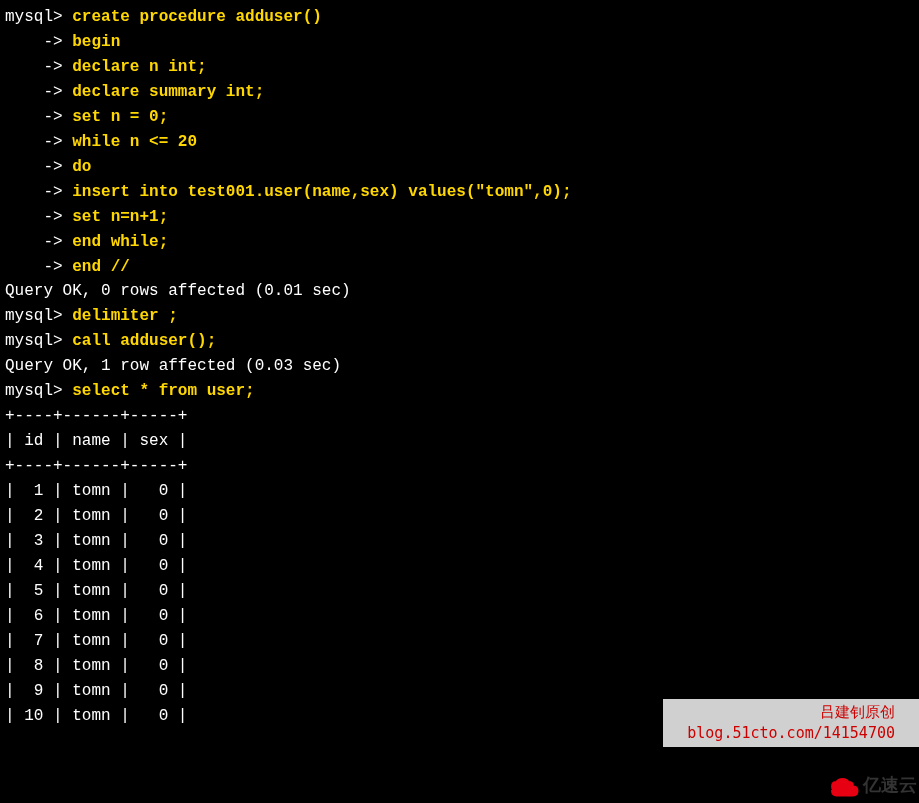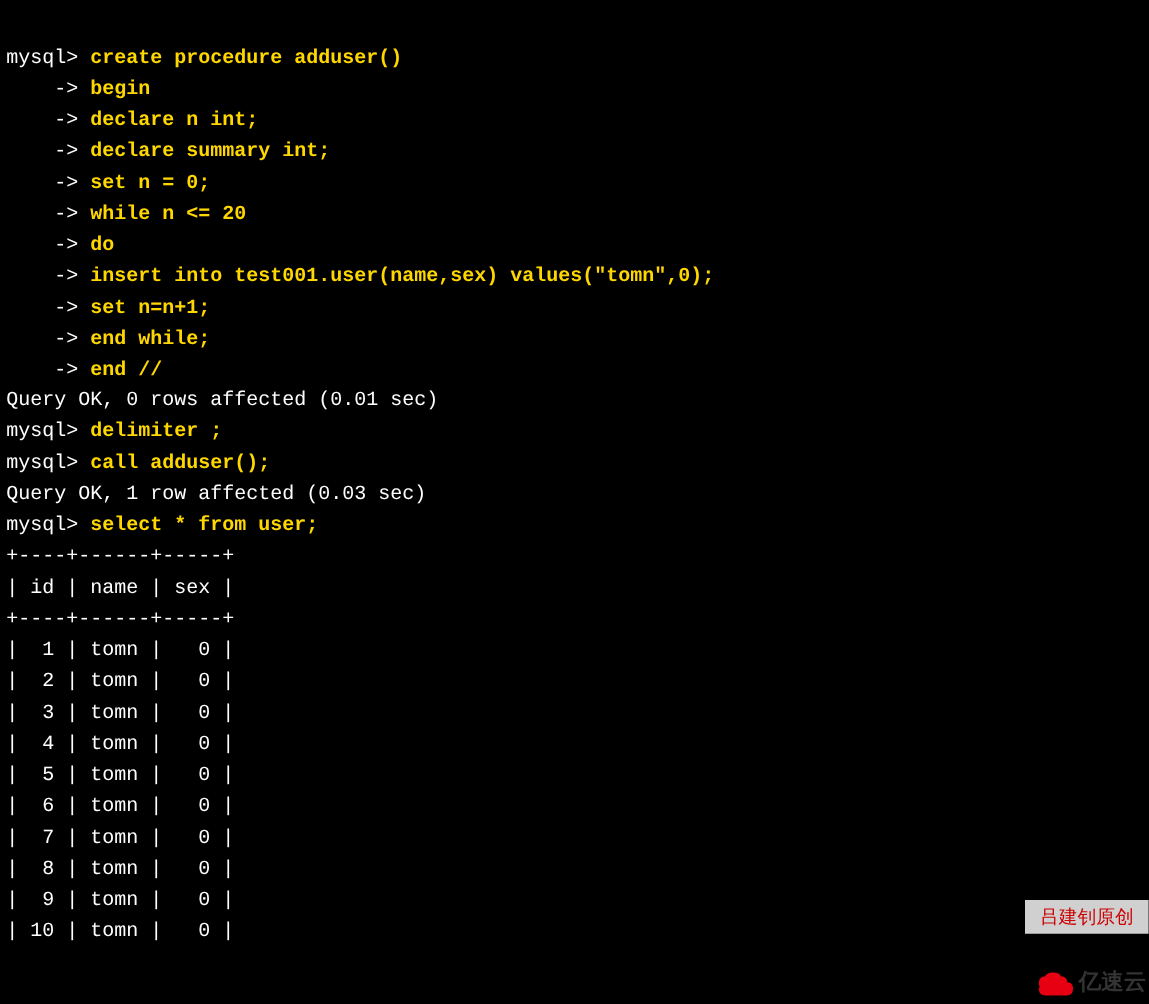--- a/index.html
+++ b/index.html
@@ -12,42 +12,41 @@
       line-height: 1.56;
       width: 919px;
       height: 803px;
       box-sizing: border-box;
       position: relative;
       overflow: hidden;
     }
     
     .terminal {
       white-space: pre;
-      margin-top: 29px;
     }
     
     .prompt {
       color: #ffffff;
     }
     
     .command {
       color: #ffd700;
       font-weight: bold;
     }
     
     .line {
       display: block;
     }
     
     .watermark1 {
       position: absolute;
       right: 0;
       bottom: 56px;
       background-color: rgba(244, 244, 244, 0.85);
-      padding: 3px 12px;
+      padding: 3px 24px;
       font-family: 'SimSun', monospace;
       font-size: 15px;
       text-align: right;
       line-height: 1.4;
     }
     
     .watermark1-title {
       color: #cc0000;
       display: block;
     }
@@ -84,20 +83,21 @@
       fill: #e60012;
     }
   </style>
 </head>
 <body>
 
 <div class="terminal"><span class="line"><span class="prompt">mysql&gt; </span><span class="command">create procedure adduser()</span></span><span class="line"><span class="prompt">    -&gt; </span><span class="command">begin</span></span><span class="line"><span class="prompt">    -&gt; </span><span class="command">declare n int;</span></span><span class="line"><span class="prompt">    -&gt; </span><span class="command">declare summary int;</span></span><span class="line"><span class="prompt">    -&gt; </span><span class="command">set n = 0;</span></span><span class="line"><span class="prompt">    -&gt; </span><span class="command">while n &lt;= 20</span></span><span class="line"><span class="prompt">    -&gt; </span><span class="command">do</span></span><span class="line"><span class="prompt">    -&gt; </span><span class="command">insert into test001.user(name,sex) values("tomn",0);</span></span><span class="line"><span class="prompt">    -&gt; </span><span class="command">set n=n+1;</span></span><span class="line"><span class="prompt">    -&gt; </span><span class="command">end while;</span></span><span class="line"><span class="prompt">    -&gt; </span><span class="command">end //</span></span><span class="line">Query OK, 0 rows affected (0.01 sec)</span><span class="line"></span><span class="line"><span class="prompt">mysql&gt; </span><span class="command">delimiter ;</span></span><span class="line"><span class="prompt">mysql&gt; </span><span class="command">call adduser();</span></span><span class="line">Query OK, 1 row affected (0.03 sec)</span><span class="line"></span><span class="line"><span class="prompt">mysql&gt; </span><span class="command">select * from user;</span></span><span class="line">+----+------+-----+</span><span class="line">| id | name | sex |</span><span class="line">+----+------+-----+</span><span class="line">|  1 | tomn |   0 |</span><span class="line">|  2 | tomn |   0 |</span><span class="line">|  3 | tomn |   0 |</span><span class="line">|  4 | tomn |   0 |</span><span class="line">|  5 | tomn |   0 |</span><span class="line">|  6 | tomn |   0 |</span><span class="line">|  7 | tomn |   0 |</span><span class="line">|  8 | tomn |   0 |</span><span class="line">|  9 | tomn |   0 |</span><span class="line">| 10 | tomn |   0 |</span></div>
 
 <div class="watermark1">
   <span class="watermark1-title">吕建钊原创</span>
+  <span class="watermark1-url">blog.51cto.com/14154700</span>
 </div>
 
 <div class="watermark2">
   <span class="watermark2-logo">
     <svg viewBox="0 0 40 28" width="30" height="22">
       <path class="cloud-icon" d="M 10 18 Q 4 18 4 12 Q 4 6 10 6 Q 12 2 18 2 Q 24 2 26 6 Q 32 6 32 12 Q 38 12 38 18 Q 38 24 32 24 L 10 24 Q 4 24 4 18 Z" fill="none" stroke="#e60012" stroke-width="2.5"></path>
       <circle cx="16" cy="14" r="4" fill="none" stroke="#e60012" stroke-width="2.5"></circle>
       <circle cx="26" cy="14" r="4" fill="none" stroke="#e60012" stroke-width="2.5"></circle>
     </svg>
   </span>

